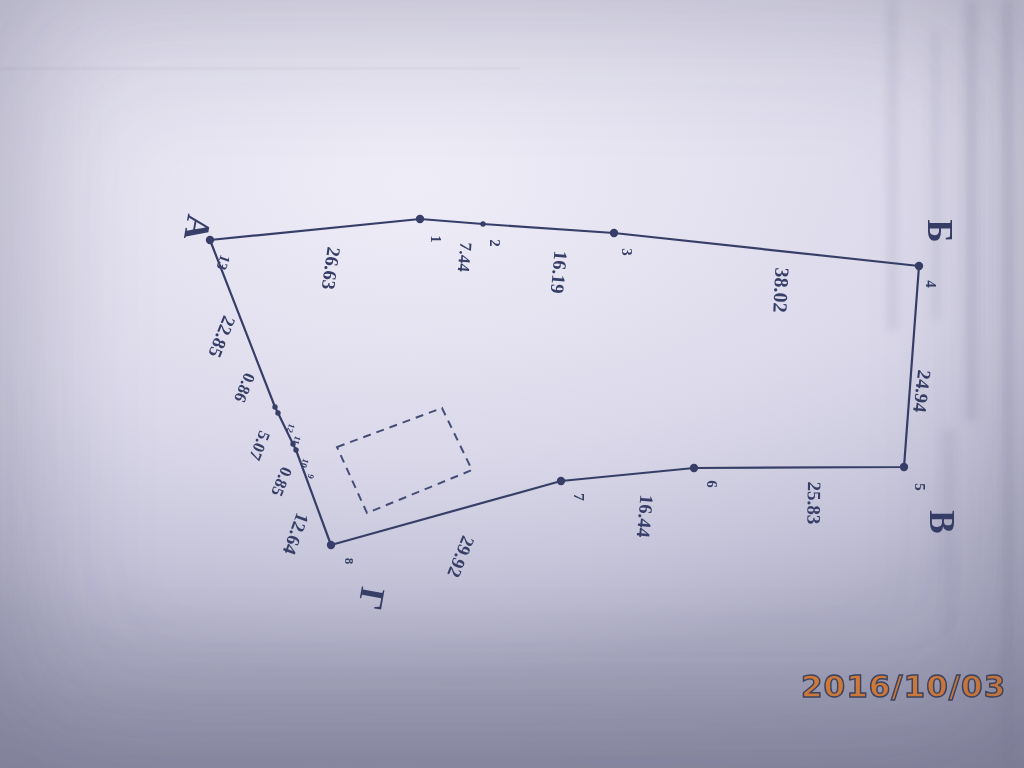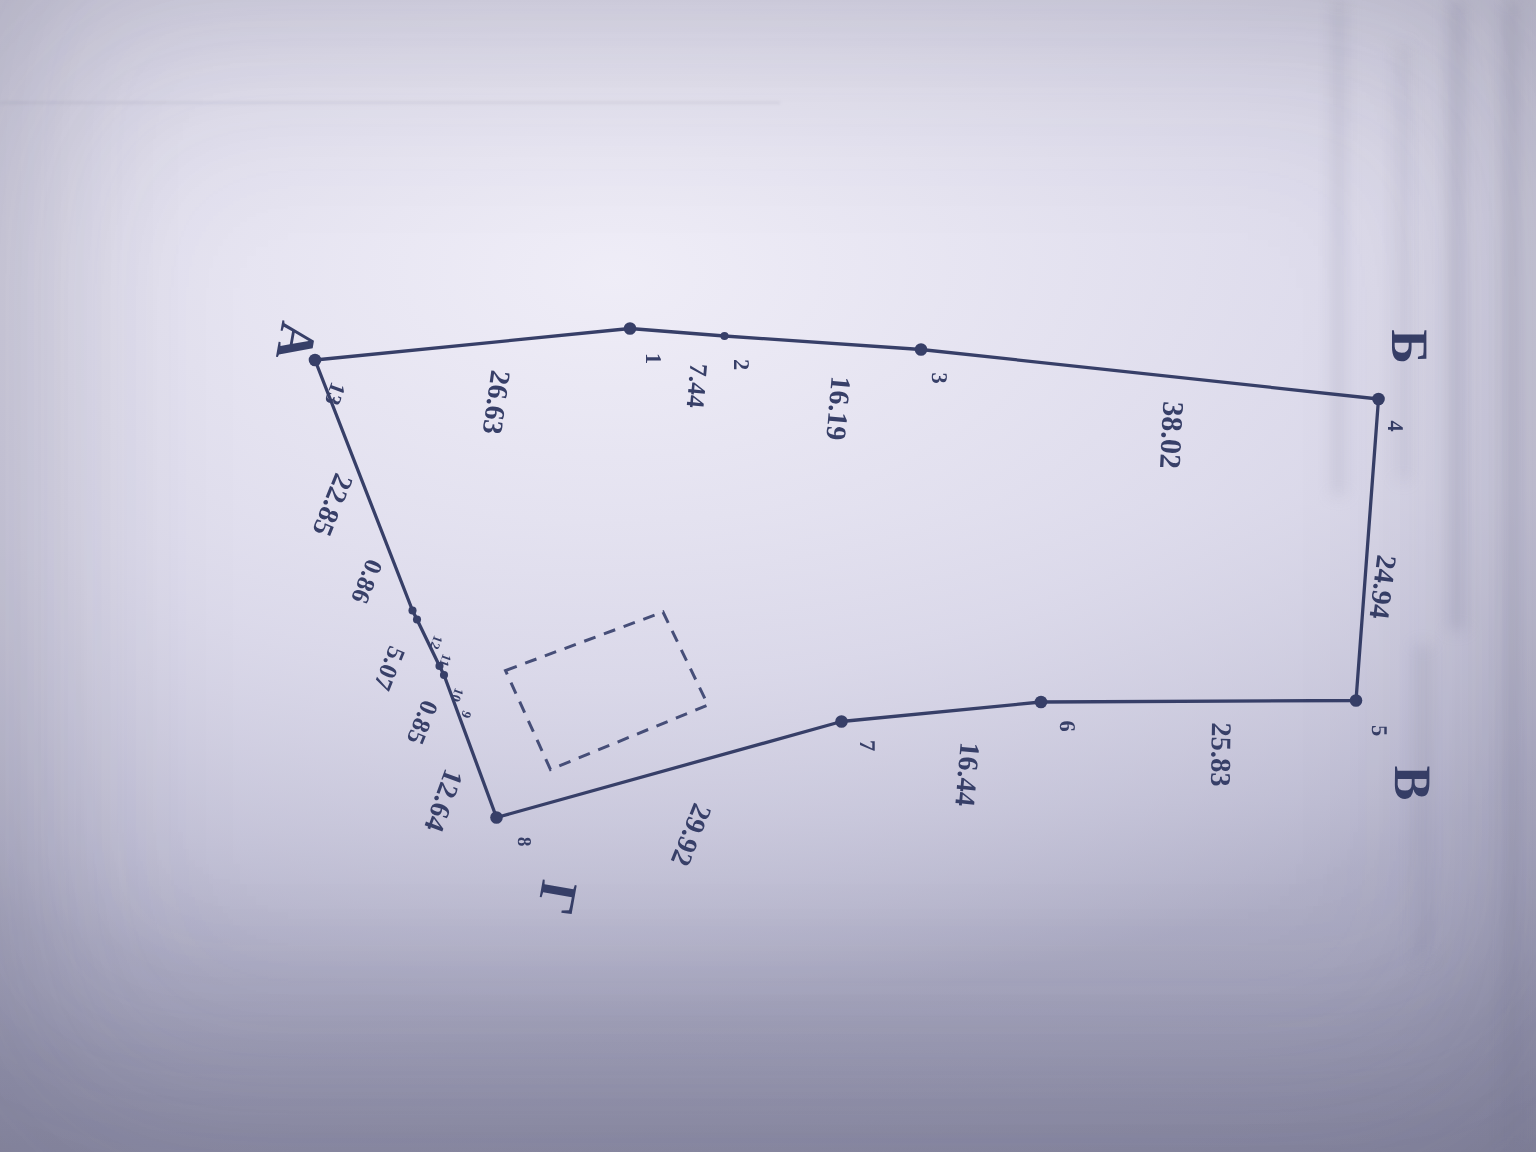--- a/index.html
+++ b/index.html
@@ -75,15 +75,16 @@
       <text x="918" y="487" fill="#373f68" text-anchor="middle" dominant-baseline="middle" font-size="15" font-weight="700" font-family="&quot;Liberation Serif&quot;, serif" transform="rotate(90 918 487)">5</text>
       <text x="710" y="484" fill="#373f68" text-anchor="middle" dominant-baseline="middle" font-size="15" font-weight="700" font-family="&quot;Liberation Serif&quot;, serif" transform="rotate(90 710 484)">6</text>
       <text x="577" y="497" fill="#373f68" text-anchor="middle" dominant-baseline="middle" font-size="15" font-weight="700" font-family="&quot;Liberation Serif&quot;, serif" transform="rotate(90 577 497)">7</text>
       <text x="348" y="561" fill="#373f68" text-anchor="middle" dominant-baseline="middle" font-size="13" font-weight="700" font-family="&quot;Liberation Serif&quot;, serif" transform="rotate(90 348 561)">8</text>
       <text x="290" y="428" fill="#373f68" text-anchor="middle" dominant-baseline="middle" font-size="9" font-weight="700" font-family="&quot;Liberation Serif&quot;, serif" transform="rotate(110 290 428)">12</text>
       <text x="296" y="440" fill="#373f68" text-anchor="middle" dominant-baseline="middle" font-size="9" font-weight="700" font-family="&quot;Liberation Serif&quot;, serif" transform="rotate(110 296 440)">11</text>
       <text x="304" y="463" fill="#373f68" text-anchor="middle" dominant-baseline="middle" font-size="9" font-weight="700" font-family="&quot;Liberation Serif&quot;, serif" transform="rotate(110 304 463)">10</text>
       <text x="310" y="476" fill="#373f68" text-anchor="middle" dominant-baseline="middle" font-size="9" font-weight="700" font-family="&quot;Liberation Serif&quot;, serif" transform="rotate(110 310 476)">9</text>
     </svg>
 
+  <div class="datestamp">2016/10/03</div>
 
   <div class="vignette"></div>
 </div>
 
 </body></html>

